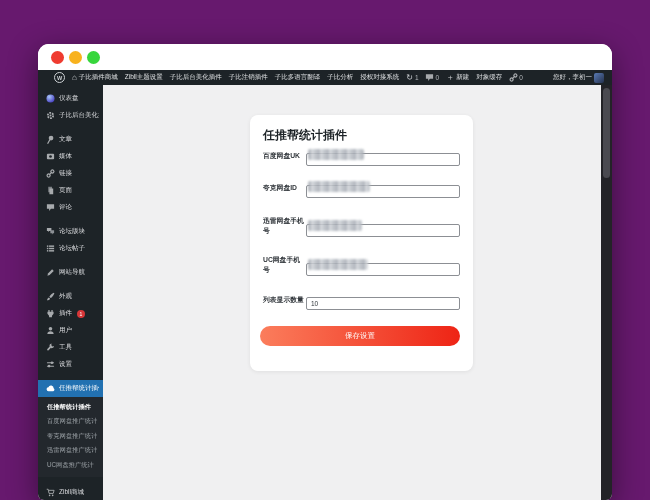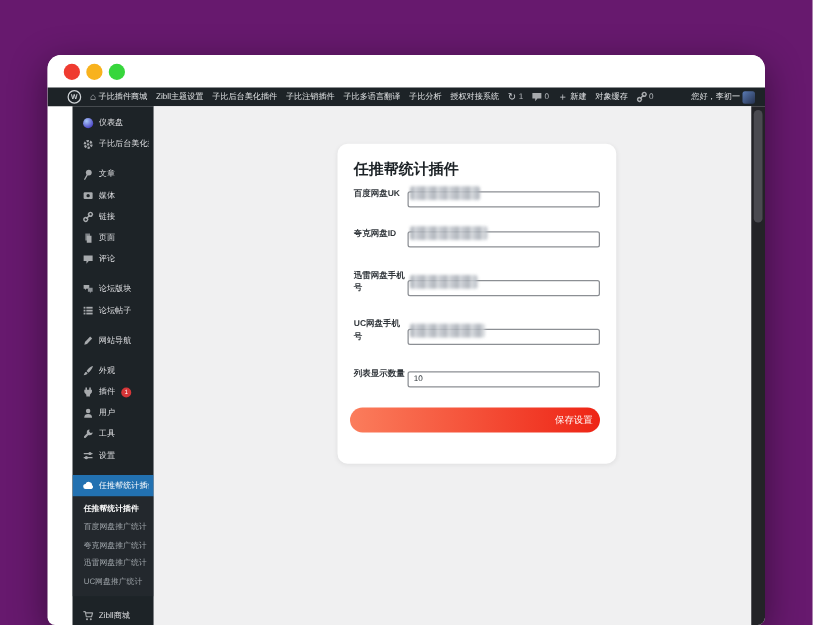--- a/index.html
+++ b/index.html
@@ -19,21 +19,21 @@
             display:flex;align-items:center;gap:7px;padding:0 8px 0 16px;box-sizing:border-box;
             font-size:6.5px;color:#dfe1e3;white-space:nowrap;}
   .ab-item{display:flex;align-items:center;gap:2px;cursor:pointer;}
   .ab-count{color:#b5b9bd;}
   .wp-logo{width:9px;height:9px;border:1px solid #cfd3d6;border-radius:50%;
            display:flex;align-items:center;justify-content:center;font-size:5.5px;color:#cfd3d6;font-weight:bold;}
   .ab-spacer{flex:1;}
   .avatar{width:10px;height:10px;border-radius:2px;background:linear-gradient(135deg,#5a7bb5,#25314d);}
   .glyph{font-size:8px;line-height:1;color:#c9ccd0;}
   
-  .main{position:absolute;left:0;top:41px;right:0;bottom:0;margin-left:20px;}
+  .main{position:absolute;left:0;top:41px;right:0;bottom:0;}
   .sidebar{position:absolute;left:0;top:0;bottom:0;width:65px;background:#1d2327;
            color:#dcdde0;font-size:6.5px;overflow:hidden;padding-top:5px;box-sizing:border-box;}
   .s-item{height:17px;display:flex;align-items:center;gap:4px;padding:0 4px 0 7px;cursor:pointer;}
   .s-item .lbl{white-space:nowrap;overflow:hidden;}
   .gap-top{margin-top:7px;}
   .icn{width:10px;height:10px;flex:0 0 10px;display:flex;align-items:center;justify-content:center;}
   .icn svg{width:9px;height:9px;overflow:visible;}
   .badge{min-width:8px;height:8px;border-radius:50%;background:#d63638;color:#fff;
          font-size:5px;display:flex;align-items:center;justify-content:center;margin-left:1px;}
   .s-active{background:#2271b1;color:#fff;position:relative;}
@@ -53,21 +53,21 @@
           line-height:1.5;padding-top:3px;}
   .fwrap{position:relative;flex:1;}
   .finput{width:100%;height:13px;box-sizing:border-box;border:1px solid #8c8f94;border-radius:2px;
           background:#fff;font-size:6.5px;color:#2c3338;padding:0 4px;outline:none;
           font-family:"Liberation Sans", sans-serif;}
   .redact{position:absolute;left:2px;top:1px;height:11px;border-radius:2px;opacity:.85;
           background:repeating-linear-gradient(90deg,#a9aeb6 0 3px,#cdd1d6 3px 6px,#b8bdc4 6px 9px);
           filter:blur(1.1px);}
   .save-btn{position:absolute;left:10px;top:211px;width:200px;height:20px;border:none;border-radius:10px;
             background:linear-gradient(90deg,#fb7d5c,#ee2415);color:#fff;font-size:7.5px;
-            cursor:pointer;font-family:"Liberation Sans", sans-serif;text-align:right;}
+            cursor:pointer;font-family:"Liberation Sans", sans-serif;}
 </style>
 </head>
 <body>
 
 <div class="window">
 
   <div class="titlebar">
     <span class="light red"></span>
     <span class="light yellow"></span>
     <span class="light green"></span>

